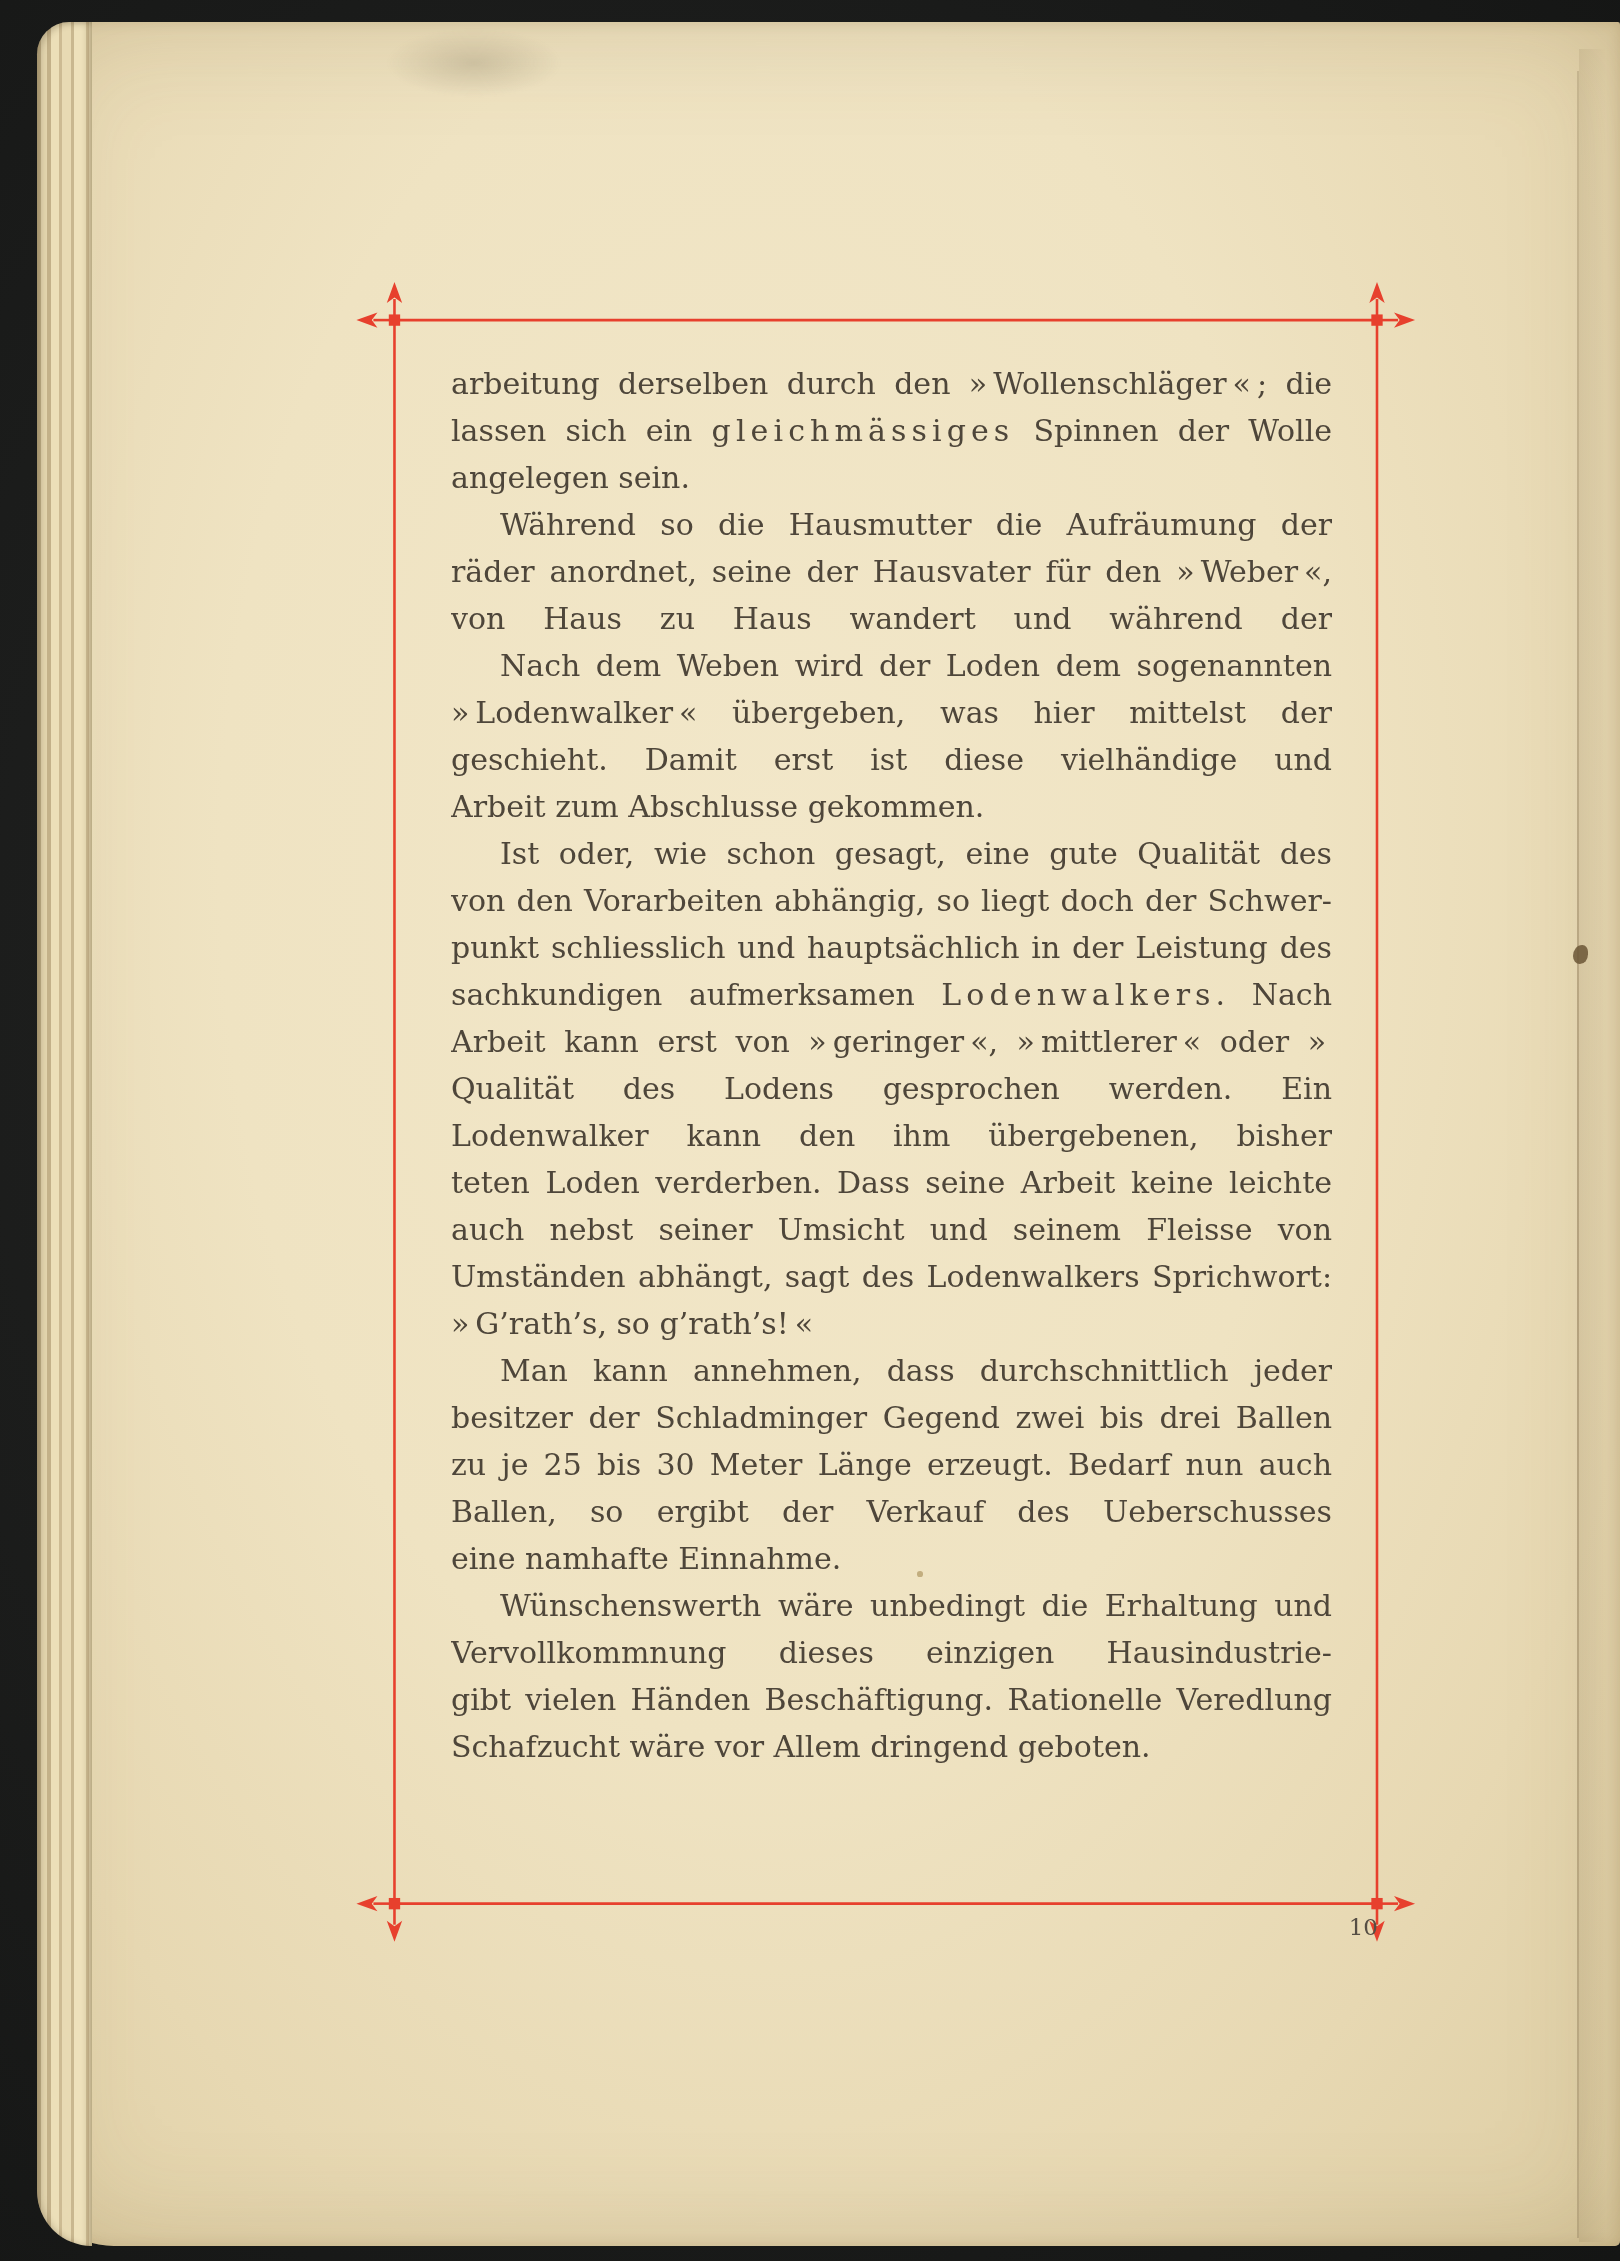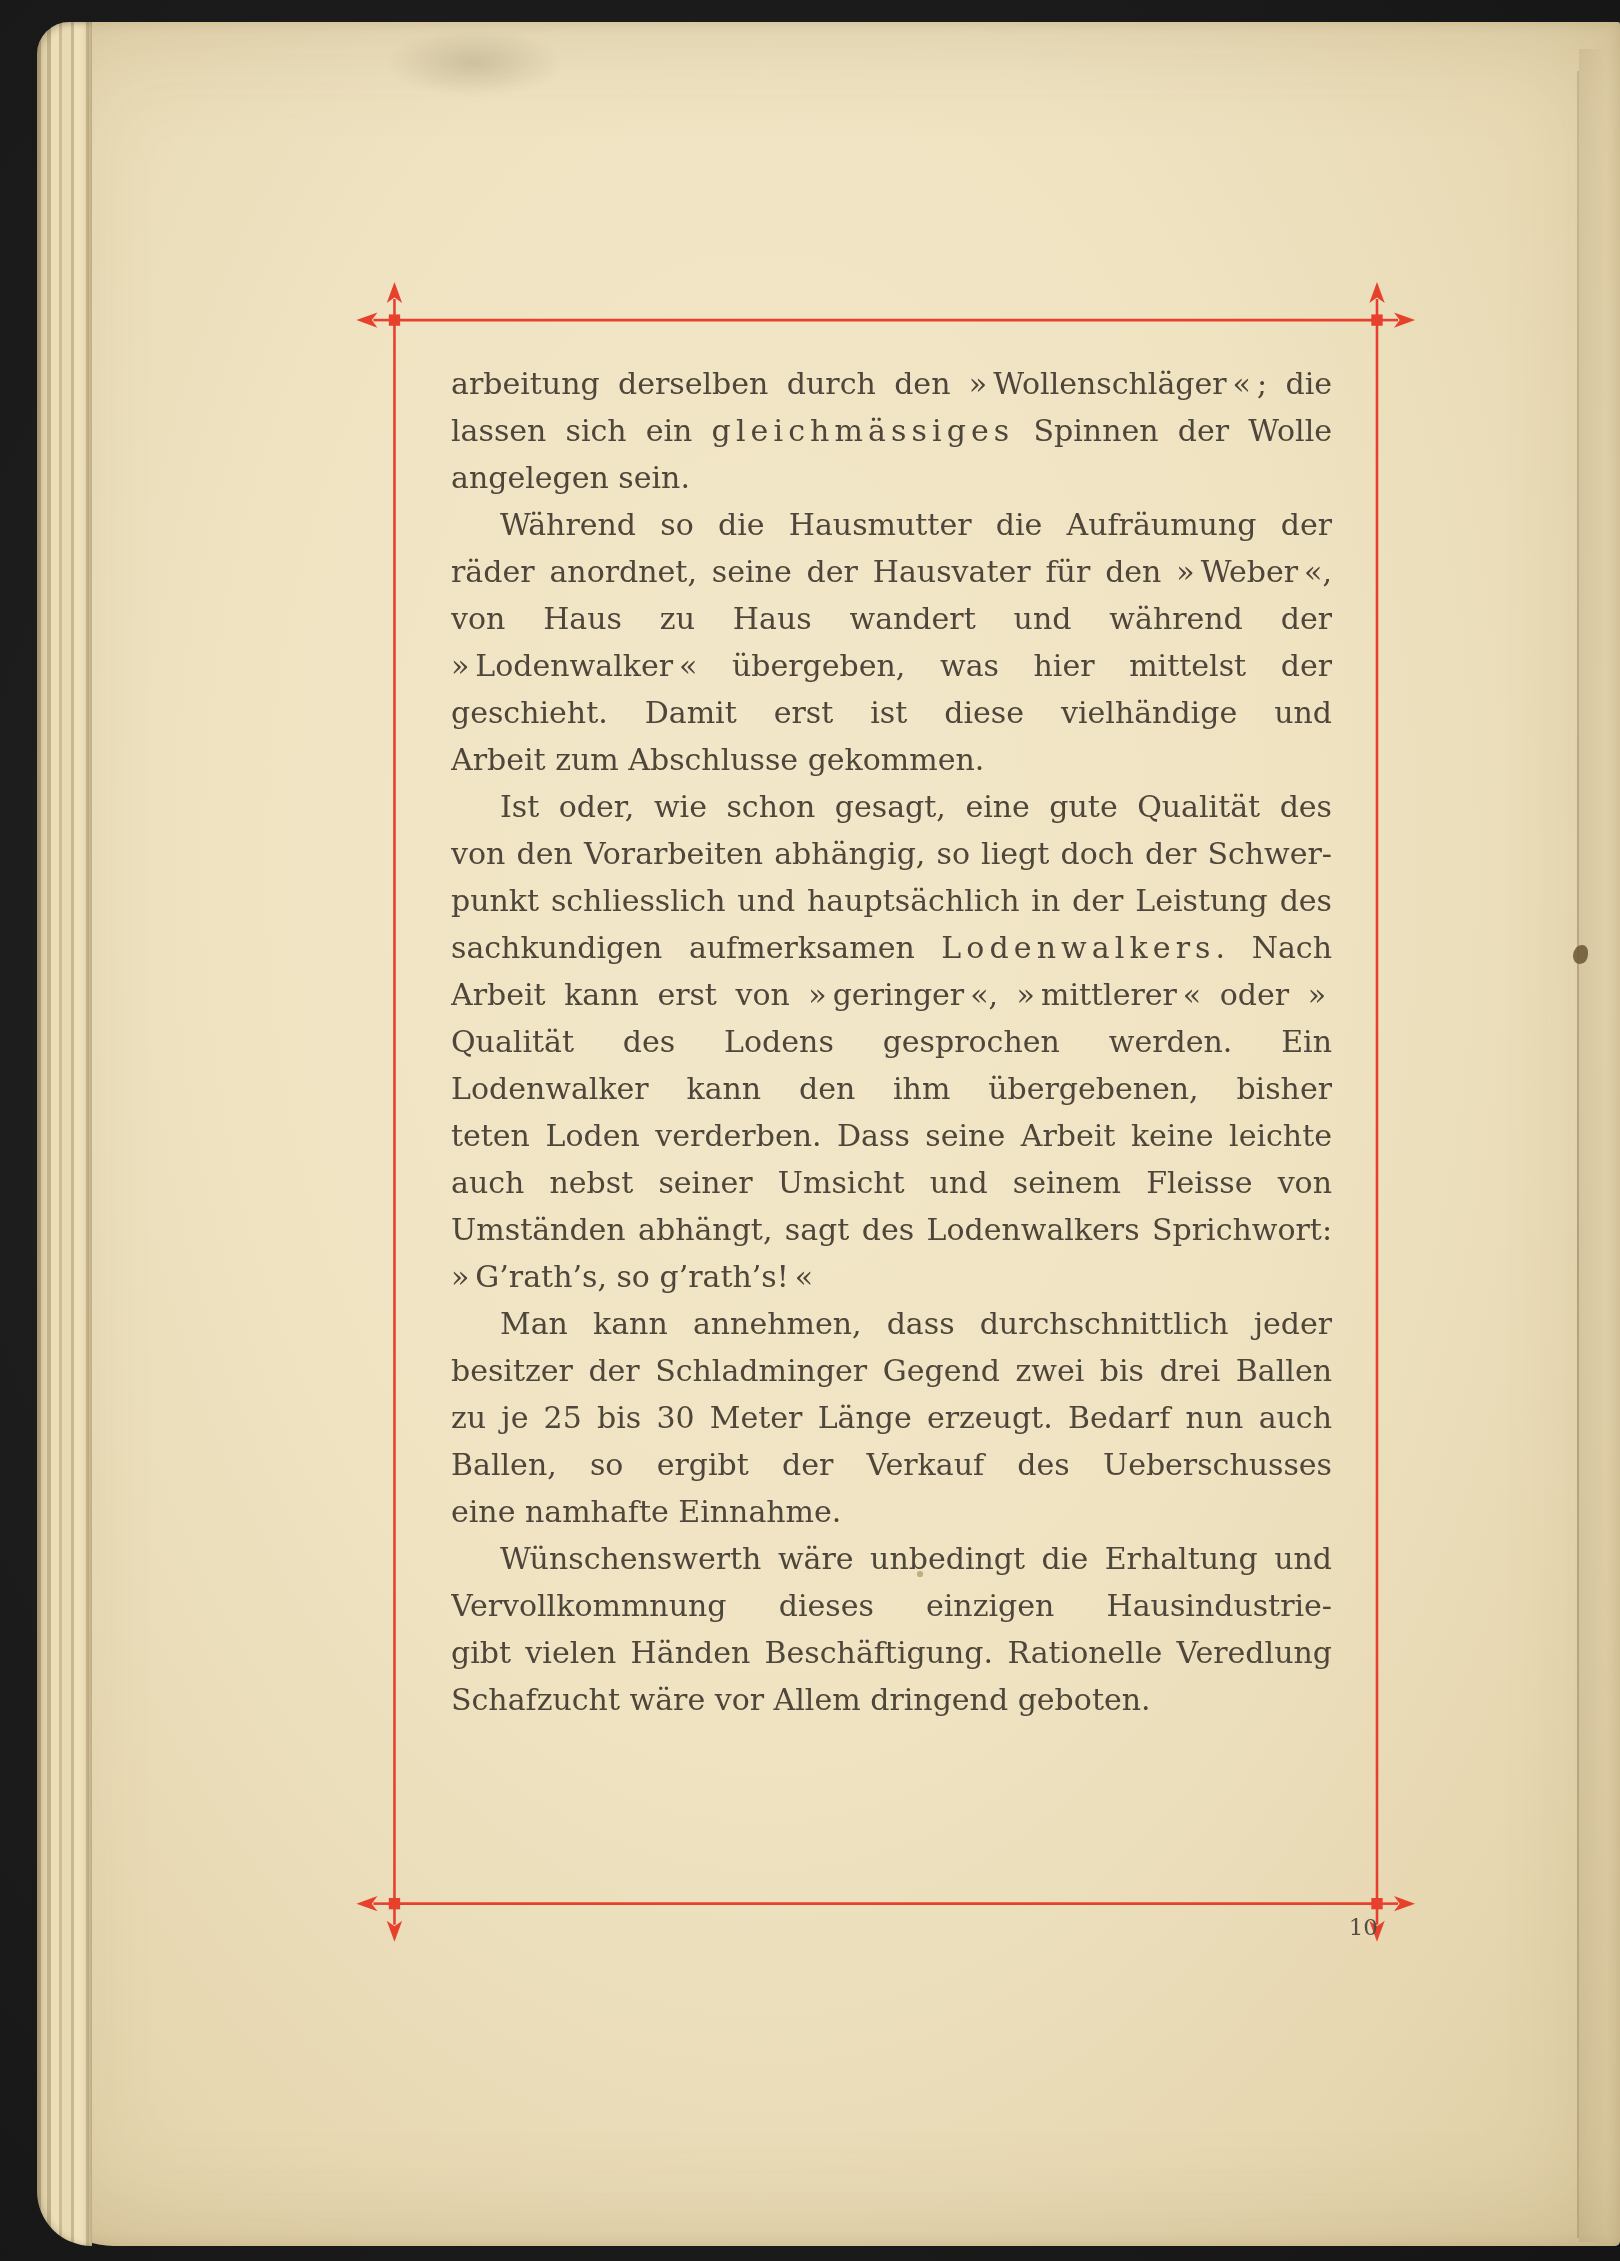--- a/index.html
+++ b/index.html
@@ -121,20 +121,21 @@
         <div class="line">arbeitung derselben durch den » Wollenschläger « ; die Frauen</div>
         <div class="line">lassen sich ein <span class="sp">gleichmässiges</span> Spinnen der Wolle sehr</div>
         <div class="line last">angelegen sein.</div>
       </div>
       <div class="paragraph">
         <div class="line indent">Während so die Hausmutter die Aufräumung der Spinn-</div>
         <div class="line">räder anordnet, seine der Hausvater für den » Weber «, der</div>
         <div class="line">von Haus zu Haus wandert und während der Arbeitsdauer</div>
       </div>
       <div class="paragraph">
+        <div class="line indent">Nach dem Weben wird der Loden dem sogenannten</div>
         <div class="line">» Lodenwalker « übergeben, was hier mittelst der Maschine</div>
         <div class="line">geschieht. Damit erst ist diese vielhändige und mehrseitige</div>
         <div class="line last">Arbeit zum Abschlusse gekommen.</div>
       </div>
       <div class="paragraph">
         <div class="line indent">Ist oder, wie schon gesagt, eine gute Qualität des Lodens</div>
         <div class="line">von den Vorarbeiten abhängig, so liegt doch der Schwer-</div>
         <div class="line">punkt schliesslich und hauptsächlich in der Leistung des</div>
         <div class="line">sachkundigen aufmerksamen <span class="sp">Lodenwalkers</span>. Nach dessen</div>
         <div class="line">Arbeit kann erst von » geringer «, » mittlerer « oder » guter «</div>

